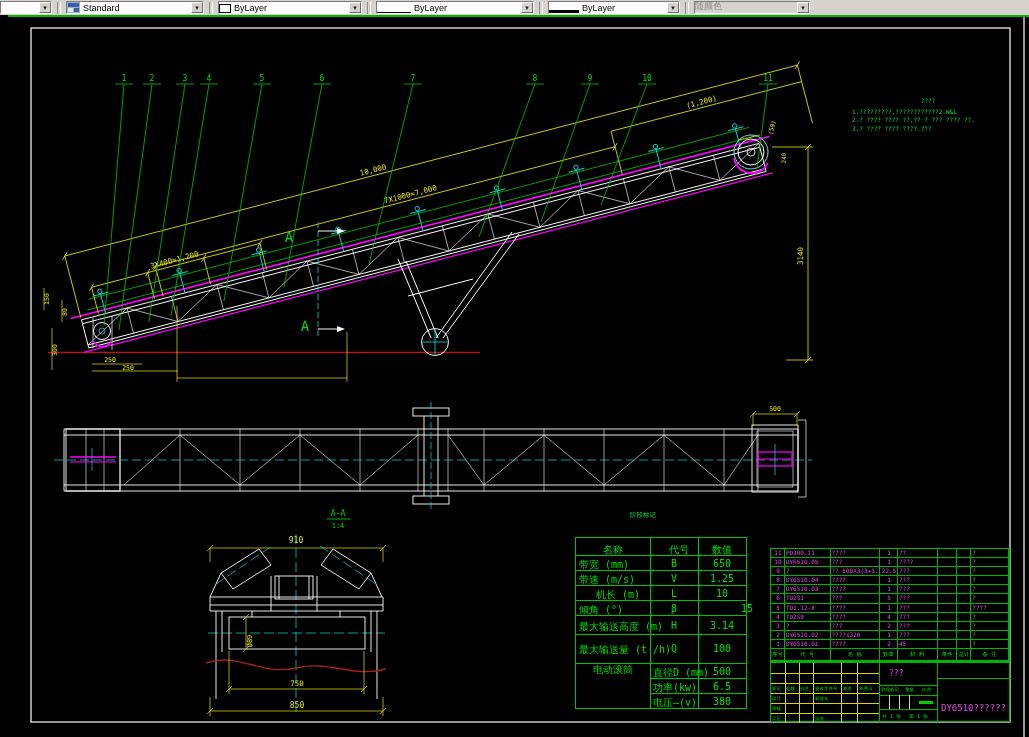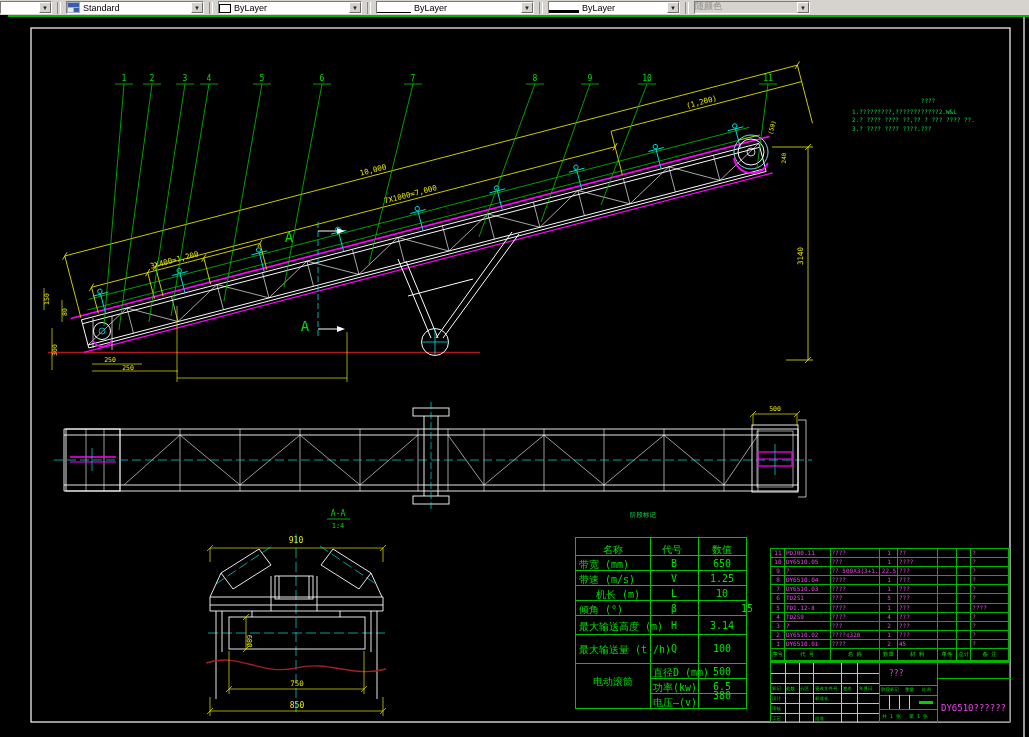--- a/index.html
+++ b/index.html
@@ -499,47 +499,47 @@
   <div class="hl" style="top:17px;left:0;width:170px;"></div>
   <div class="hl" style="top:32px;left:0;width:170px;"></div>
   <div class="hl" style="top:47px;left:0;width:170px;"></div>
   <div class="hl" style="top:62px;left:0;width:170px;"></div>
   <div class="hl" style="top:77px;left:0;width:170px;"></div>
   <div class="hl" style="top:96px;left:0;width:170px;"></div>
   <div class="hl" style="top:125px;left:0;width:170px;"></div>
   <div class="hl" style="top:140px;left:74px;width:96px;"></div>
   <div class="hl" style="top:155px;left:74px;width:96px;"></div>
   <span class="c" style="left:37px;top:5px;">名称</span>
-  <span class="c" style="left:96px;top:5px;">代号</span>
+  <span class="c" style="left:103px;top:5px;">代号</span>
   <span class="c" style="left:146px;top:5px;">数值</span>
   <span style="left:3px;top:20px;">带宽 (mm)</span>
   <span class="c" style="left:98px;top:20px;">B</span>
   <span class="c" style="left:146px;top:20px;">650</span>
   <span style="left:3px;top:35px;">带速 (m/s)</span>
   <span class="c" style="left:98px;top:35px;">V</span>
   <span class="c" style="left:146px;top:35px;">1.25</span>
   <span style="left:20px;top:50px;">机长 (m)</span>
   <span class="c" style="left:98px;top:50px;">L</span>
   <span class="c" style="left:146px;top:50px;">10</span>
   <span style="left:3px;top:65px;">倾角 (°)</span>
   <span class="c" style="left:98px;top:65px;">β</span>
   <span class="c" style="left:146px;top:65px;margin-left:25px;">15</span>
   <span style="left:3px;top:82px;">最大输送高度 (m)</span>
   <span class="c" style="left:98px;top:82px;">H</span>
   <span class="c" style="left:146px;top:82px;">3.14</span>
   <span style="left:3px;top:105px;">最大输送量 (t /h)</span>
   <span class="c" style="left:98px;top:105px;">Q</span>
   <span class="c" style="left:146px;top:105px;">100</span>
-  <span class="c" style="left:37px;top:137px;">电动滚筒</span>
+  <span class="c" style="left:37px;top:125px;">电动滚筒</span>
   <span style="left:77px;top:128px;">直径D (mm)</span>
   <span class="c" style="left:146px;top:128px;">500</span>
   <span style="left:77px;top:143px;">功率(kw)</span>
   <span class="c" style="left:146px;top:143px;">6.5</span>
   <span style="left:77px;top:158px;">电压—(v)</span>
-  <span class="c" style="left:146px;top:152px;text-align:center;">380</span>
+  <span class="c" style="left:146px;top:158px;text-align:center;">380</span>
 </div>
 
 <div class="bom">
   <div class="row">
     <div class="cell c1">11</div>
       <div class="cell c2">PDJ00.11</div>
     <div class="cell c3">????</div>
       <div class="cell c4">1</div>
     <div class="cell c5">??</div>
       <div class="cell c6"></div>

